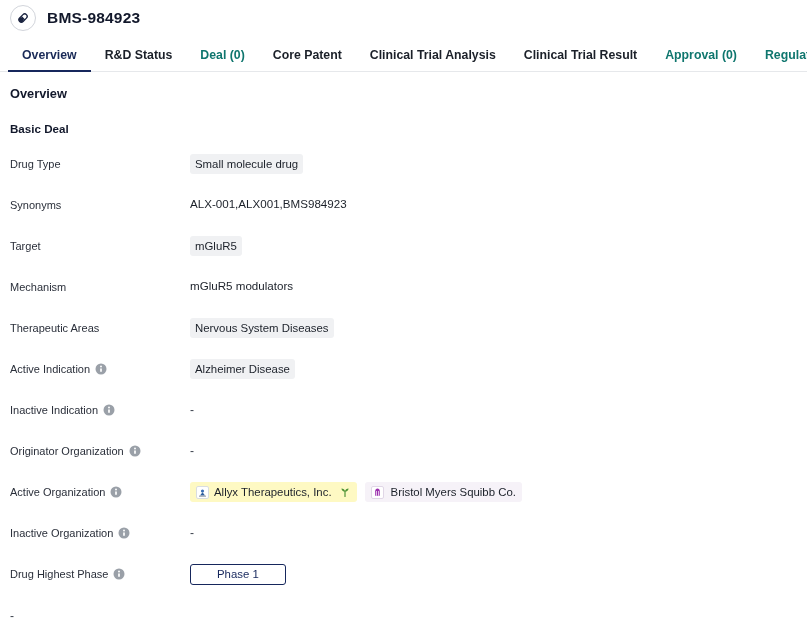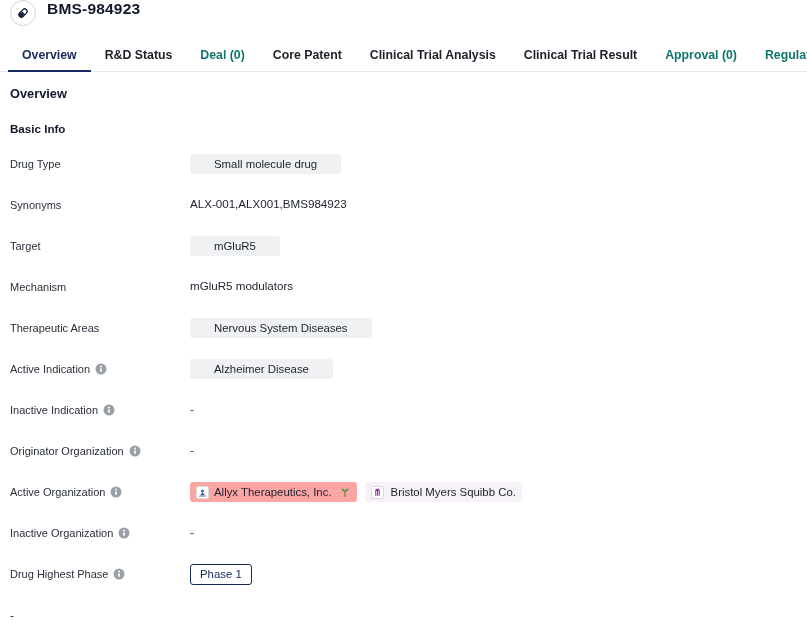--- a/index.html
+++ b/index.html
@@ -10,21 +10,21 @@
     height: 627px;
     background: #ffffff;
     font-family: "Liberation Sans", sans-serif;
     color: #1b2029;
     overflow: hidden;
   }
 
   
   .page-header {
     display: flex;
-    align-items: flex-start;
+    align-items: center;
     height: 36px;
     padding: 0 0 0 10px;
   }
   .pill-badge {
     width: 26px;
     height: 26px;
     border-radius: 50%;
     border: 1.2px solid #d2d5db;
     display: flex;
     align-items: center;
@@ -129,29 +129,29 @@
     display: inline-block;
     vertical-align: middle;
   }
 
   
   .chip {
     display: inline-flex;
     align-items: center;
     background: #f0f1f3;
     border-radius: 3px;
-    padding: 3px 24px;
+    padding: 3px 5px;
     font-size: 11.4px;
     color: #1b2029;
     line-height: 14px;
     white-space: nowrap;
     cursor: pointer;
   }
   .chip-org {
-    background: #fca5a5;
+    background: #fef9c3;
     padding: 3px 6px;
     gap: 5px;
   }
   .chip-org.purple { background: #f6f2f8; gap: 7px; }
   .org-icon {
     width: 13px;
     height: 13px;
     flex: 0 0 auto;
     display: inline-flex;
     align-items: center;
@@ -163,21 +163,21 @@
     flex: 0 0 auto;
     margin-left: 2px;
   }
   .phase-chip {
     display: inline-flex;
     align-items: center;
     border: 1.2px solid #16275c;
     color: #16275c;
     background: #fff;
     border-radius: 3px;
-    padding: 2px 9px;
+    padding: 2px 26px;
     font-size: 11.4px;
     font-weight: normal;
     line-height: 15px;
     cursor: pointer;
   }
 </style>
 </head>
 <body>
 
 <div class="page-header">
@@ -199,21 +199,21 @@
   <div class="tab muted">Deal (0)</div>
   <div class="tab">Core Patent</div>
   <div class="tab">Clinical Trial Analysis</div>
   <div class="tab">Clinical Trial Result</div>
   <div class="tab muted">Approval (0)</div>
   <div class="tab muted">Regulation (0)</div>
 </div>
 
 <div class="content">
   <div class="section-title">Overview</div>
-  <div class="subsection-title">Basic Info</div>
+  <div class="subsection-title">Basic Deal</div>
 
   <div class="field-row">
     <div class="field-label">
       <span>Drug Type</span>
     </div>
     <div class="field-value">
       <span class="chip">Small molecule drug</span>
     </div>
   </div>
 

